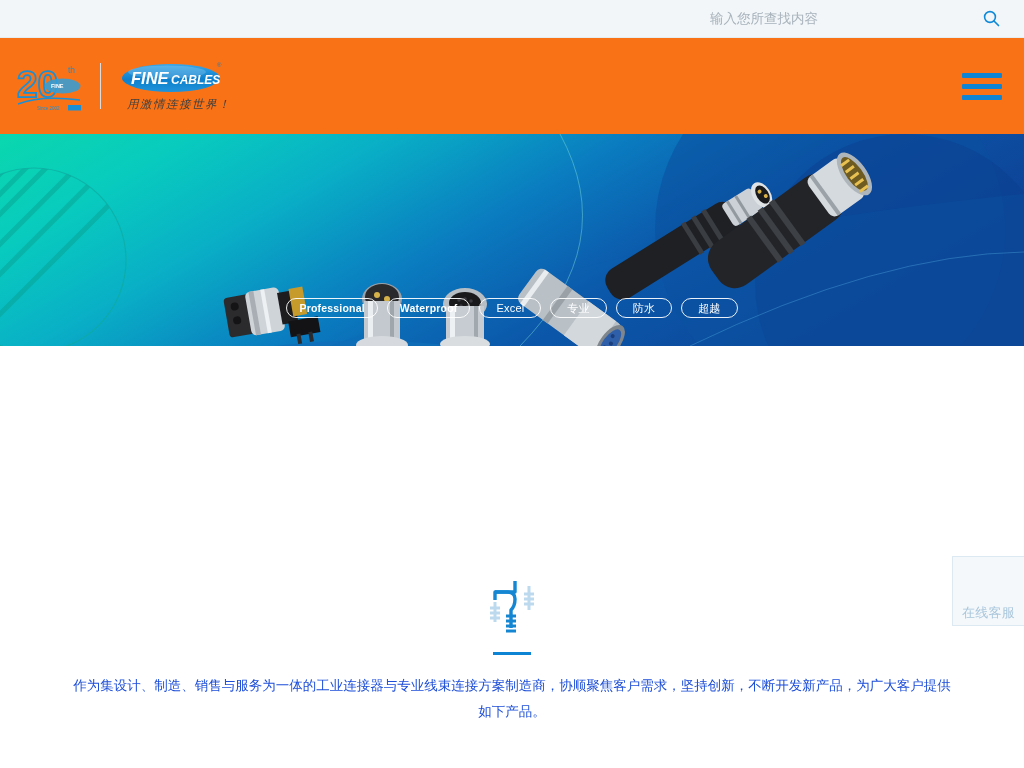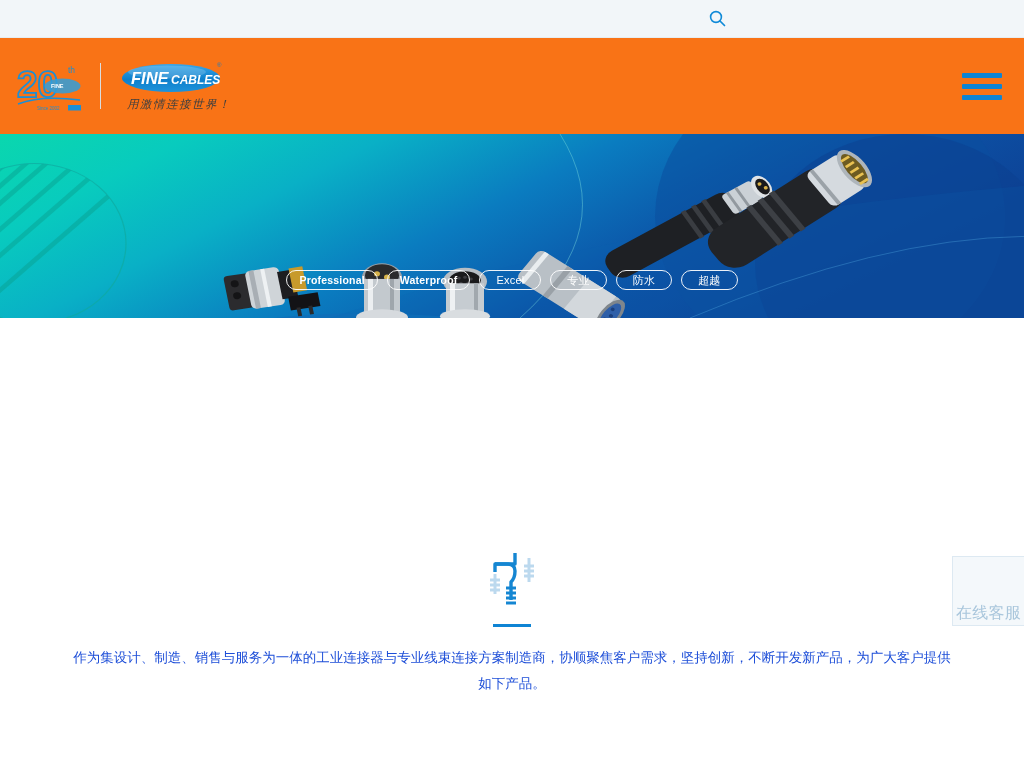--- a/index.html
+++ b/index.html
@@ -88,21 +88,21 @@
     height: 5px;
     background: #0e84d4;
     margin-bottom: 6px;
     border-radius: 1px;
   }
   .burger span:last-child { margin-bottom: 0; }
 
   
   .banner {
     position: relative;
-    height: 184px;
+    height: 212px;
     overflow: hidden;
     background: linear-gradient(100deg,#0ad4b0 0%, #09c9bd 18%, #0aa8c6 36%, #0b74bd 58%, #0c51a6 78%, #0d4497 100%);
   }
   .banner-svg { position: absolute; inset: 0; width: 100%; height: 100%; }
   .banner-content {
     position: absolute; left: 0; right: 0; bottom: 16px;
     display: flex; flex-direction: column; align-items: center;
   }
   .tag-row { display: flex; gap: 9px; margin-bottom: 12px; }
   .tag-pill {
@@ -173,32 +173,33 @@
     display: flex;
     flex-direction: column;
     align-items: center;
     justify-content: flex-end;
     padding-bottom: 5px;
     cursor: pointer;
   }
   .side-item + .side-item { border-top: 1px solid #dde9f2; }
   .side-icon { height: 30px; display: flex; align-items: center; justify-content: center; margin-bottom: 4px; }
   .side-label {
-    font-size: 16px;
+    font-size: 13px;
     color: #a9c6dc;
     letter-spacing: .3px;
     line-height: 14px;
   }
 </style>
 </head>
 <body>
 
 <div class="topbar">
   <div class="topbar-spacer"></div>
   <div class="search-wrap">
+    <input class="search-input" type="text" placeholder="输入您所查找内容" style="">
     <button class="search-btn">
       <svg width="17" height="17" viewBox="0 0 17 17">
         <circle cx="7" cy="7" r="5.4" fill="none" stroke="#108ad8" stroke-width="1.6"></circle>
         <line x1="11" y1="11" x2="15.5" y2="15.5" stroke="#108ad8" stroke-width="1.7" stroke-linecap="round"></line>
       </svg>
     </button>
   </div>
 </div>
 
 <div class="header">

